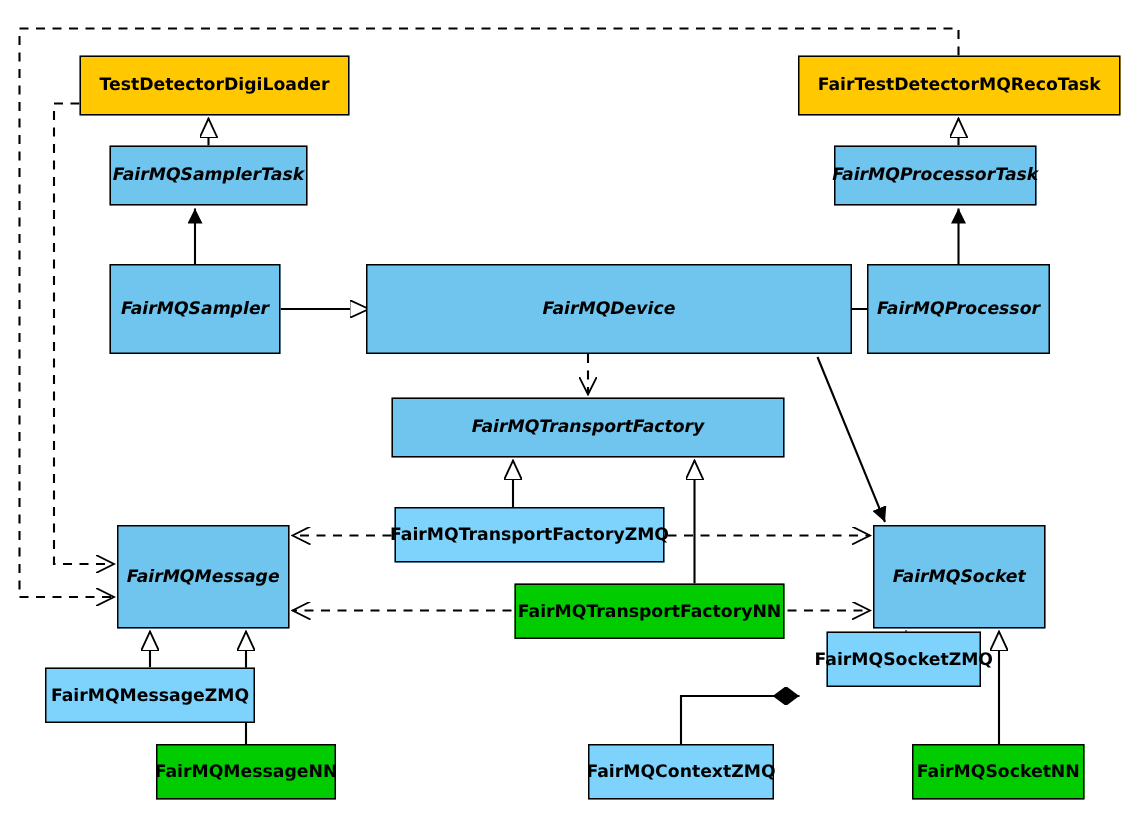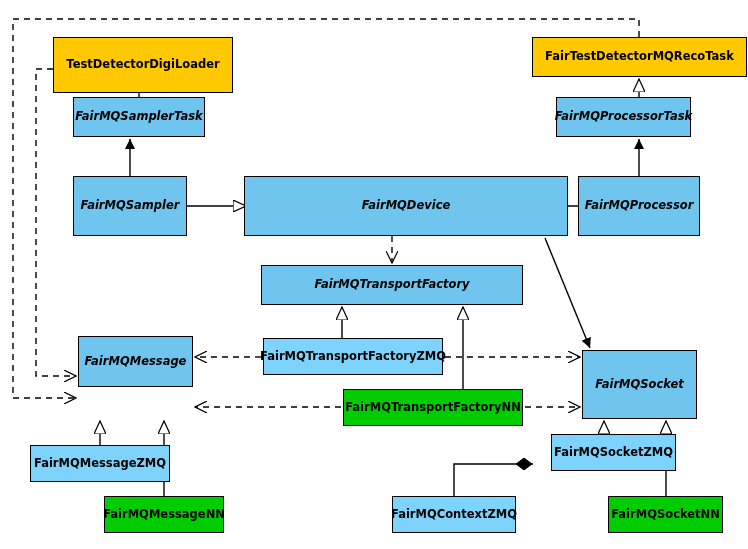--- a/index.html
+++ b/index.html
@@ -86,21 +86,21 @@
 
       <line x1="604" y1="445" x2="604" y2="421" marker-end="url(#hollowTri)"></line>
 
       <path d="M666,496 L666,421" marker-end="url(#hollowTri)"></path>
 
       <path d="M454,496 L454,464 L533,464" marker-end="url(#blackDiamond)"></path>
     </g>
   </svg>
 
 
-  <div class="node user" style="left:53px;top:37px;width:180px;height:56px">
+  <div class="node user" style="left:53px;top:37px;width:180px;height:40px">
       <span>TestDetectorDigiLoader</span>
     </div>
   <div class="node fw abstract" style="left:73px;top:97px;width:132px;height:40px">
       <span>FairMQSamplerTask</span>
     </div>
   <div class="node fw concrete" style="left:73px;top:176px;width:114px;height:60px">
       <span>FairMQSampler</span>
     </div>
   <div class="node fw concrete" style="left:244px;top:176px;width:324px;height:60px">
       <span>FairMQDevice</span>
@@ -116,33 +116,33 @@
     </div>
   <div class="node fw abstract" style="left:261px;top:265px;width:262px;height:40px">
       <span>FairMQTransportFactory</span>
     </div>
   <div class="node zmq" style="left:263px;top:338px;width:180px;height:37px">
       <span>FairMQTransportFactoryZMQ</span>
     </div>
   <div class="node nn" style="left:343px;top:389px;width:180px;height:37px">
       <span>FairMQTransportFactoryNN</span>
     </div>
-  <div class="node fw abstract" style="left:78px;top:336px;width:115px;height:51px">
+  <div class="node fw abstract" style="left:78px;top:350px;width:115px;height:69px">
       <span>FairMQMessage</span>
     </div>
   <div class="node fw abstract" style="left:582px;top:350px;width:115px;height:69px">
       <span>FairMQSocket</span>
     </div>
   <div class="node zmq" style="left:30px;top:445px;width:140px;height:37px">
       <span>FairMQMessageZMQ</span>
     </div>
   <div class="node nn" style="left:104px;top:496px;width:120px;height:37px">
       <span>FairMQMessageNN</span>
     </div>
-  <div class="node zmq" style="left:551px;top:434px;width:125px;height:37px">
+  <div class="node zmq" style="left:551px;top:421px;width:103px;height:37px">
       <span>FairMQSocketZMQ</span>
     </div>
   <div class="node nn" style="left:608px;top:496px;width:115px;height:37px">
       <span>FairMQSocketNN</span>
     </div>
   <div class="node zmq" style="left:392px;top:496px;width:124px;height:37px">
       <span>FairMQContextZMQ</span>
     </div>
 
 </div>

